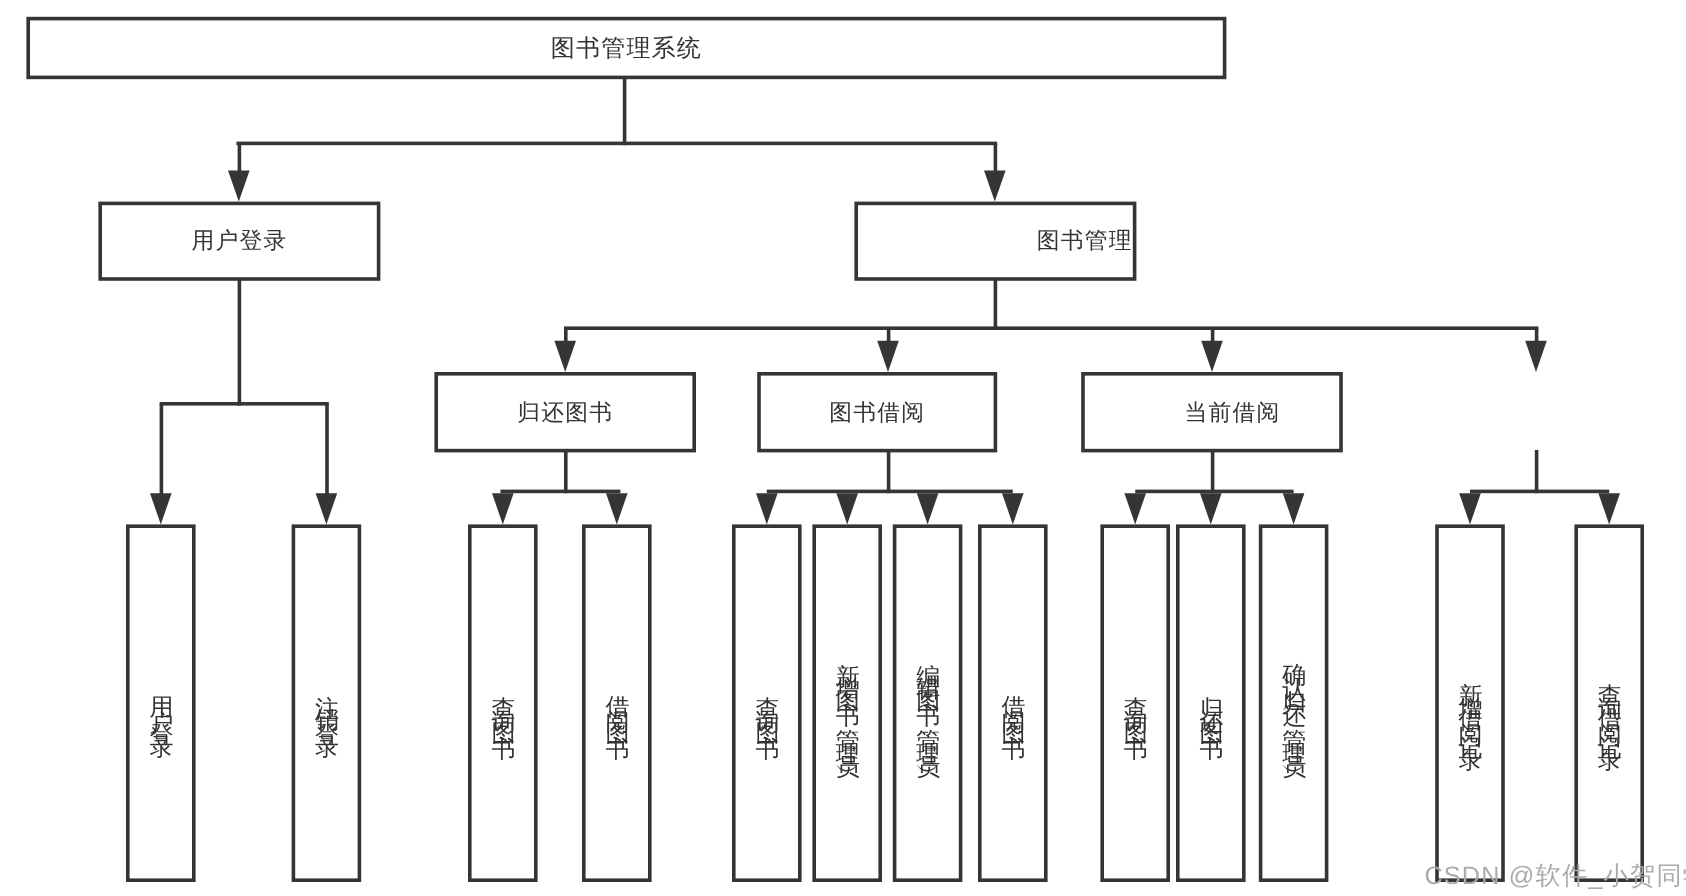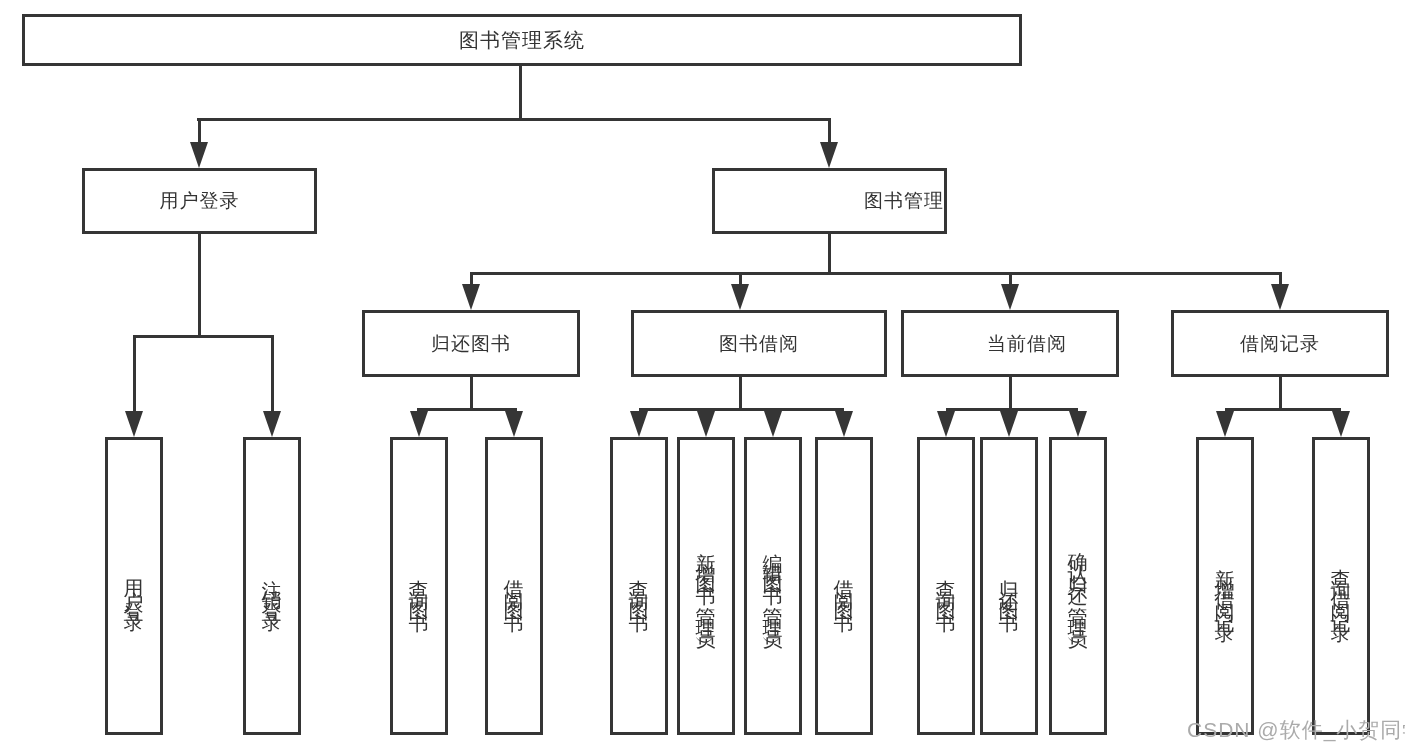--- a/index.html
+++ b/index.html
@@ -90,28 +90,25 @@
   <div class="vline" style="left:739px; top:274px; height:14px;"></div>
   <div class="arrow" style="left:731px; top:284px;"></div>
   <div class="vline" style="left:1009px; top:274px; height:14px;"></div>
   <div class="arrow" style="left:1001px; top:284px;"></div>
   <div class="vline" style="left:1279px; top:274px; height:14px;"></div>
   <div class="arrow" style="left:1271px; top:284px;"></div>
 
   <div class="box hbox" style="left:362px; top:310px; width:218px; height:67px;">
     <span>归还图书</span>
   </div>
-  <div class="box hbox" style="left:631px; top:310px; width:256px; height:67px;">
+  <div class="box hbox" style="left:631px; top:310px; width:200px; height:67px;">
     <span>图书借阅</span>
   </div>
   <div class="box hbox" style="left:901px; top:310px; width:218px; height:67px;padding-left:34px;">
     <span>当前借阅</span>
-  </div>
-  <div class="box hbox" style="left:1171px; top:310px; width:218px; height:67px;">
-    <span>借阅记录</span>
   </div>
 
   <div class="vline" style="left:470px; top:375px; height:36px;"></div>
   <div class="hline" style="left:417px; top:408px; width:100px;"></div>
   <div class="arrow" style="left:410px; top:411px;"></div>
   <div class="arrow" style="left:505px; top:411px;"></div>
 
   <div class="vline" style="left:739px; top:375px; height:36px;"></div>
   <div class="hline" style="left:639px; top:408px; width:205px;"></div>
   <div class="arrow" style="left:630px; top:411px;"></div>

